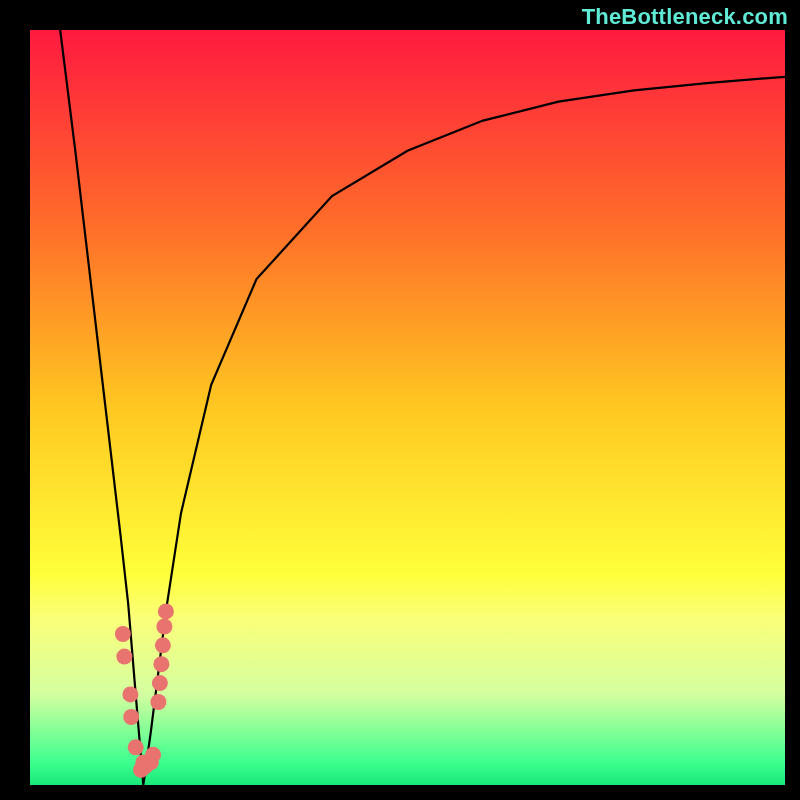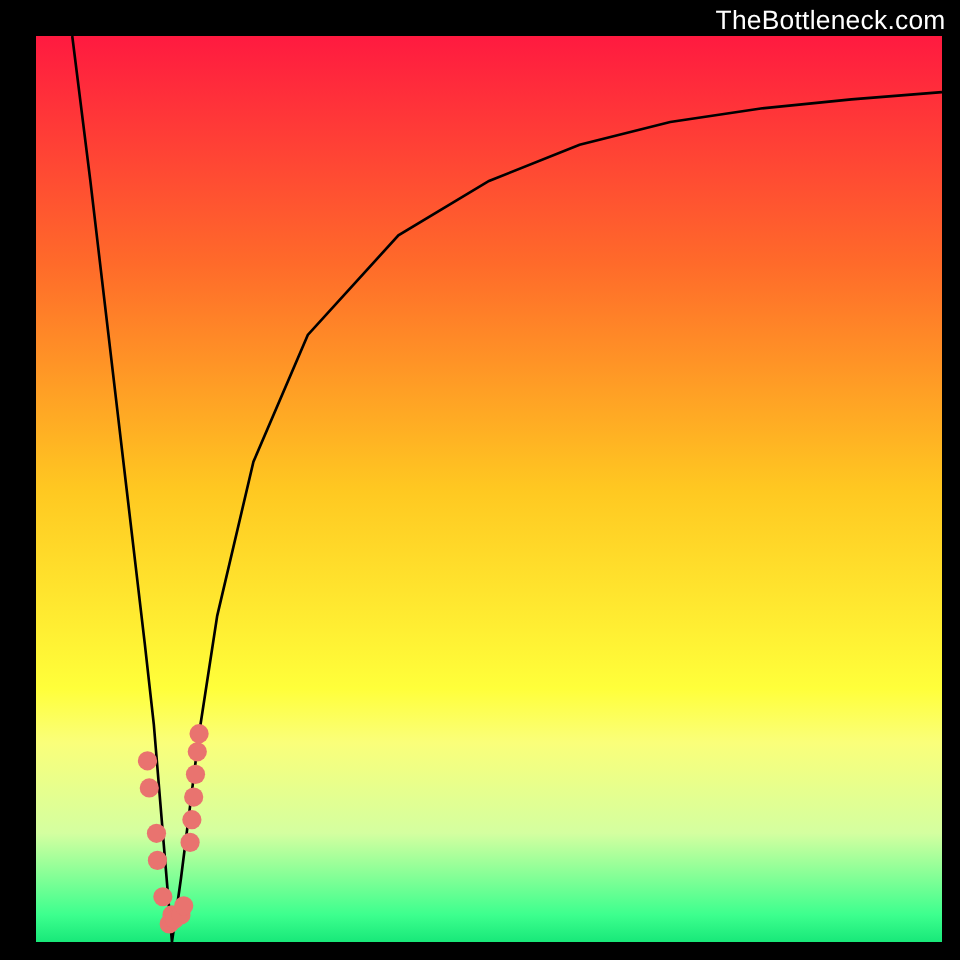--- a/index.html
+++ b/index.html
@@ -17,22 +17,22 @@
     width: 755px;
     height: 755px;
     overflow: hidden;
   }
   .watermark {
     position: absolute;
     top: 4px;
     right: 12px;
     font-family: Arial, Helvetica, sans-serif;
     font-size: 22px;
-    font-weight: 400;
-    color: #ffffff;
+    font-weight: 700;
+    color: #5eead4;
     letter-spacing: 0.2px;
     z-index: 10;
   }
   svg {
     display: block;
   }
 </style>
 </head>
 <body>
 

